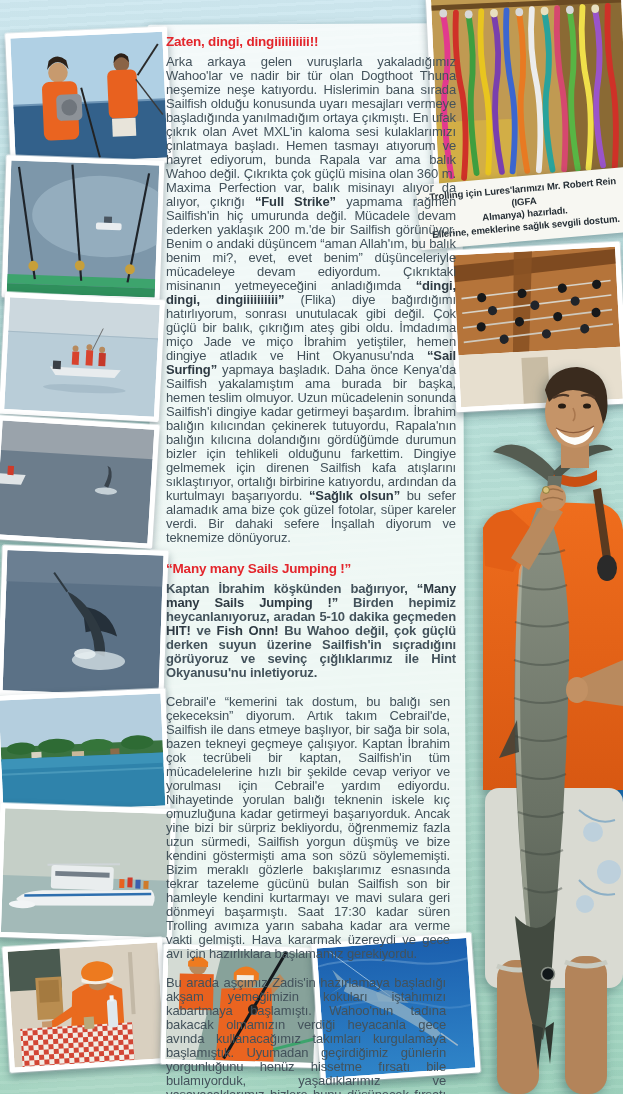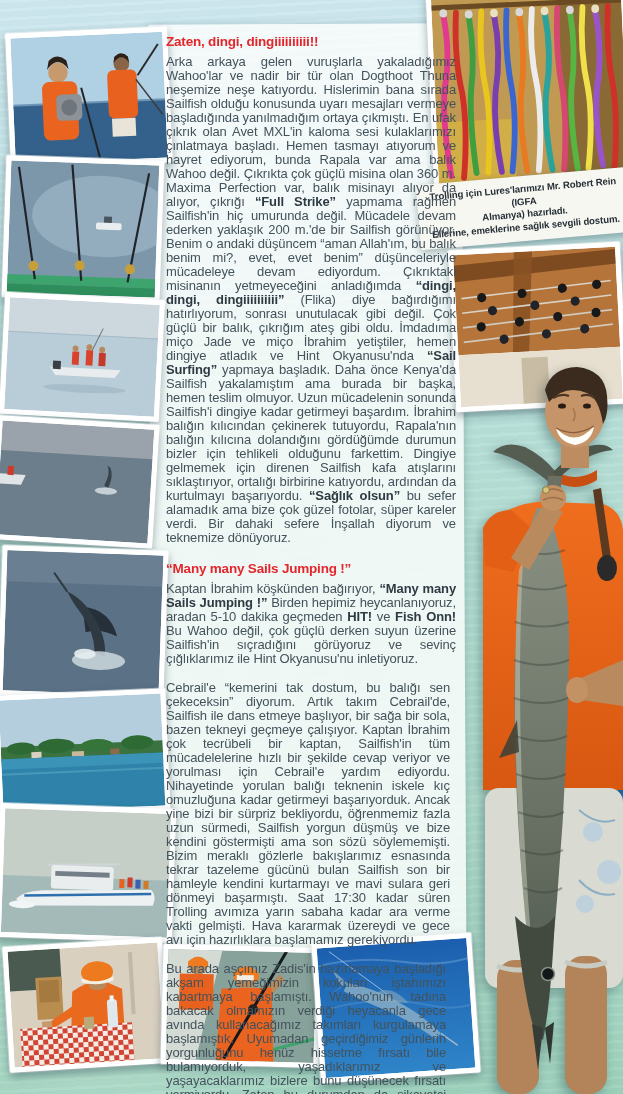--- a/index.html
+++ b/index.html
@@ -296,21 +296,21 @@
       <circle cx="46" cy="83" r="4.5" fill="#20242a"></circle>
         <circle cx="88" cy="80" r="4.5" fill="#20242a"></circle>
         <circle cx="126" cy="77" r="4.5" fill="#20242a"></circle>
     </svg>
   </div>
 
   <div class="article">
     <h1>Zaten, dingi, dingiiiiiiiiii!!</h1>
     <p style="margin-bottom:16px;"><span>Arka arkaya gelen vuruşlarla yakaladığımız Wahoo'lar ve nadir bir tür olan Dogthoot Thuna neşemize neşe katıyordu. Hislerimin bana sırada Sailfish olduğu konusunda uyarı mesajları vermeye başladığında yanılmadığım ortaya çıkmıştı. En ufak çıkrık olan Avet MXL'in kaloma sesi kulaklarımızı çınlatmaya başladı. Hemen tasmayı atıyorum ve hayret ediyorum, bunda Rapala var ama balık Wahoo değil. Çıkrıkta çok güçlü misina olan 360 m. Maxima Perfection var, balık misinayı alıyor da alıyor, çıkrığı </span><b>“Full Strike”</b><span> yapmama rağmen Sailfish'in hiç umurunda değil. Mücadele devam ederken yaklaşık 200 m.'de bir Sailfish görünüyor. Benim o andaki düşüncem “aman Allah'ım, bu balık benim mi?, evet, evet benim” düşünceleriyle mücadeleye devam ediyordum. Çıkrıktaki misinanın yetmeyeceğini anladığımda </span><b>“dingi, dingi, dingiiiiiiiiii”</b><span> (Flika) diye bağırdığımı hatırlıyorum, sonrası unutulacak gibi değil. Çok güçlü bir balık, çıkrığım ateş gibi oldu. İmdadıma miço Jade ve miço İbrahim yetiştiler, hemen dingiye atladık ve Hint Okyanusu'nda </span><b>“Sail Surfing”</b><span> yapmaya başladık. Daha önce Kenya'da Sailfish yakalamıştım ama burada bir başka, hemen teslim olmuyor. Uzun mücadelenin sonunda Sailfish'i dingiye kadar getirmeyi başardım. İbrahim balığın kılıcından çekinerek tutuyordu, Rapala'nın balığın kılıcına dolandığını gördüğümde durumun bizler için tehlikeli olduğunu farkettim. Dingiye gelmemek için direnen Sailfish kafa atışlarını sıklaştırıyor, ortalığı birbirine katıyordu, ardından da kurtulmayı başarıyordu. </span><b>“Sağlık olsun”</b><span> bu sefer alamadık ama bize çok güzel fotolar, süper kareler verdi. Bir dahaki sefere İnşallah diyorum ve teknemize dönüyoruz.</span></p>
     <h2>“Many many Sails Jumping !”</h2>
-    <p style="margin-bottom:15px;"><span>Kaptan İbrahim köşkünden bağırıyor, </span><b>“Many many Sails Jumping !”</b><span> Birden hepimiz heycanlanıyoruz, aradan 5-10 dakika geçmeden </span><b>HIT!</b><span> ve </span><b>Fish Onn!</b><span> Bu Wahoo değil, çok güçlü derken suyun üzerine Sailfish'in sıçradığını görüyoruz ve sevinç çığlıklarımız ile Hint Okyanusu'nu inletiyoruz.</span></p>
+    <p style="margin-bottom:15px;font-weight:bold;"><span>Kaptan İbrahim köşkünden bağırıyor, </span><b>“Many many Sails Jumping !”</b><span> Birden hepimiz heycanlanıyoruz, aradan 5-10 dakika geçmeden </span><b>HIT!</b><span> ve </span><b>Fish Onn!</b><span> Bu Wahoo değil, çok güçlü derken suyun üzerine Sailfish'in sıçradığını görüyoruz ve sevinç çığlıklarımız ile Hint Okyanusu'nu inletiyoruz.</span></p>
     <p style="margin-bottom:15px;width:284px;"><span>Cebrail'e “kemerini tak dostum, bu balığı sen çekeceksin” diyorum. Artık takım Cebrail'de, Sailfish ile dans etmeye başlıyor, bir sağa bir sola, bazen tekneyi geçmeye çalışıyor. Kaptan İbrahim çok tecrübeli bir kaptan, Sailfish'in tüm mücadelelerine hızlı bir şekilde cevap veriyor ve yorulması için Cebrail'e yardım ediyordu. Nihayetinde yorulan balığı teknenin iskele kıç omuzluğuna kadar getirmeyi başarıyorduk. Ancak yine bizi bir sürpriz bekliyordu, öğrenmemiz fazla uzun sürmedi, Sailfish yorgun düşmüş ve bize kendini göstermişti ama son sözü söylememişti. Bizim meraklı gözlerle bakışlarımız esnasında tekrar tazeleme gücünü bulan Sailfish son bir hamleyle kendini kurtarmayı ve mavi sulara geri dönmeyi başarmıştı. Saat 17:30 kadar süren Trolling avımıza yarın sabaha kadar ara verme vakti gelmişti. Hava kararmak üzereydi ve gece avı için hazırlıklara başlamamız gerekiyordu.</span></p>
     <p style="width:280px;"><span>Bu arada aşçımız Zadis'in hazırlamaya başladığı akşam yemeğimizin kokuları iştahımızı kabartmaya başlamıştı. Wahoo'nun tadına bakacak olmamızın verdiği heyacanla gece avında kullanacağımız takımları kurgulamaya başlamıştık. Uyumadan geçirdiğimiz günlerin yorgunluğunu henüz hissetme fırsatı bile bulamıyorduk, yaşadıklarımız ve yaşayacaklarımız bizlere bunu düşünecek fırsatı vermiyordu. Zaten bu durumdan da şikayetçi olanımız yoktu, rüya devam ediyordu.</span></p>
   </div>
 
   <div class="sea-patch"></div>
 
   <svg class="hero" viewBox="0 0 170 734" preserveAspectRatio="none">
     <defs>
       <linearGradient id="shirtg" x1="0" y1="0" x2="0" y2="1">
         <stop offset="0" stop-color="#ef6d1d"></stop>

